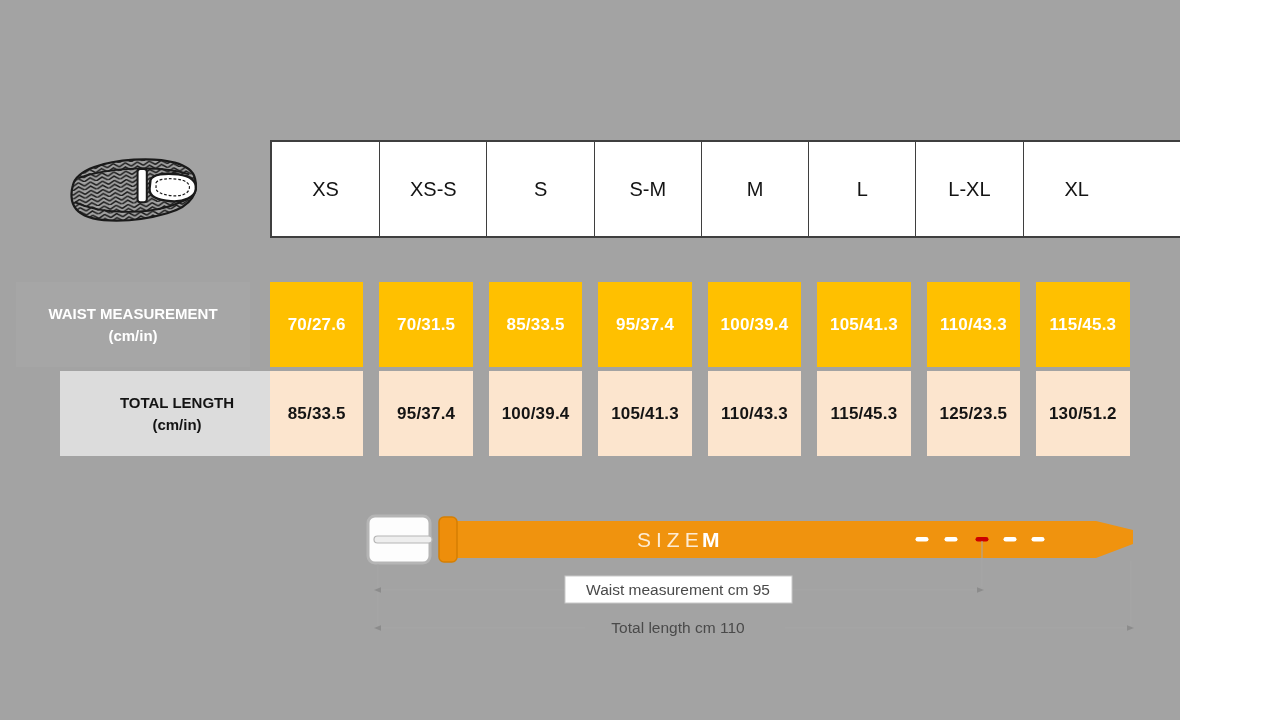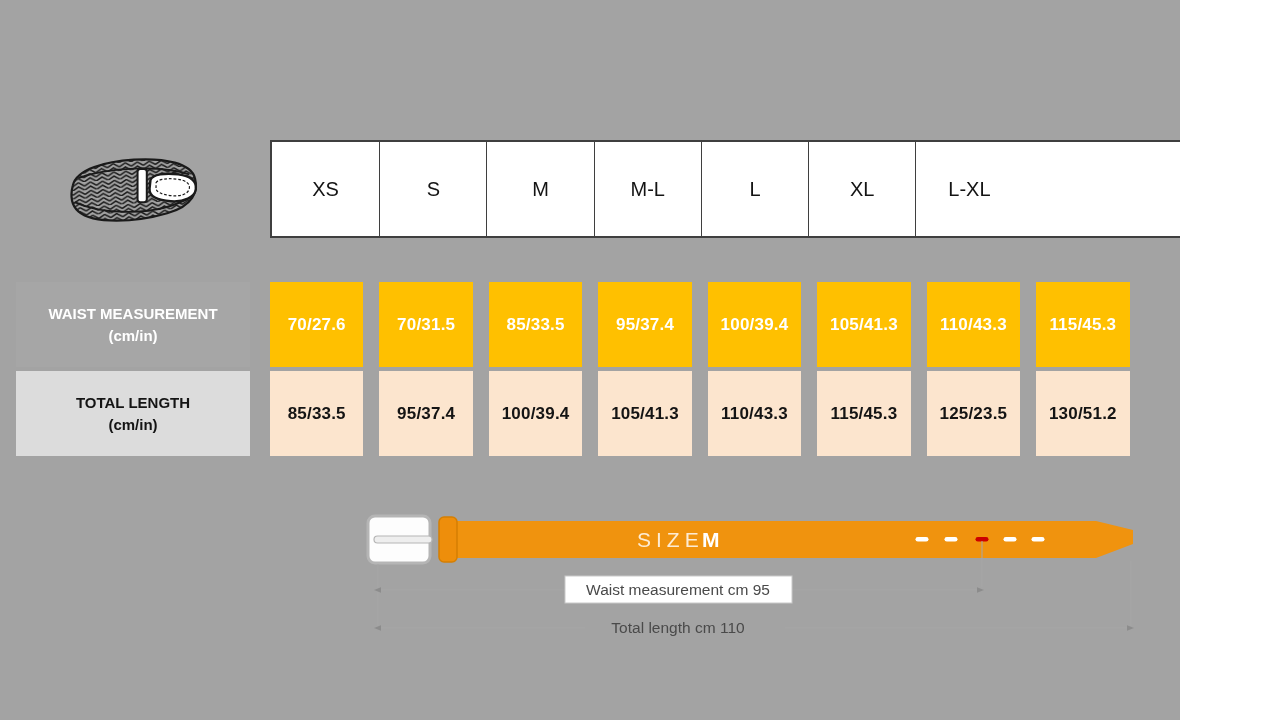--- a/index.html
+++ b/index.html
@@ -20,21 +20,21 @@
     font-size:20px;color:#141414;border-left:1.5px solid #3f3f3f;
   }
   .hcell:first-child{border-left:none;}
   
   .row-label{
     position:absolute;left:16px;width:234px;height:85px;
     display:flex;flex-direction:column;align-items:center;justify-content:center;
     font-weight:bold;font-size:15px;line-height:1.45;text-align:left;box-sizing:border-box;
   }
   .row-label.waist{top:282px;background:#A6A6A6;color:#ffffff;}
-  .row-label.length{top:371px;background:#DCDCDC;color:#141414;}
+  .row-label.length{top:371px;background:#DCDCDC;color:#141414;margin-left:44px;}
   
   .value-row{
     position:absolute;left:270px;width:969px;height:85px;
     display:grid;grid-template-columns:repeat(9,1fr);gap:16px;
   }
   .value-row.waist{top:282px;}
   .value-row.length{top:371px;}
   .vcell{
     display:flex;align-items:center;justify-content:center;
     font-weight:bold;font-size:17px;letter-spacing:.2px;
@@ -62,26 +62,27 @@
     <path d="M16,38 C20,20 52,12 82,10 C116,8 144,14 148,30 C152,44 146,60 118,68 C84,78 38,80 22,66 C14,59 13,50 16,38 Z" fill="url(#braid)" stroke="#1a1a1a" stroke-width="2.4"></path>
     <path d="M22,30 C54,18 112,16 142,26" stroke="#1a1a1a" stroke-width="2" fill="none"></path>
     <path d="M18,56 C48,70 108,72 144,50" stroke="#1a1a1a" stroke-width="2" fill="none"></path>
     <rect x="86" y="20" width="10" height="36" rx="3" fill="#ffffff" stroke="#1a1a1a" stroke-width="2.2"></rect>
     <path d="M100,32 C102,26 116,24 130,26 C144,28 150,34 149,42 C148,51 136,56 122,55 C108,54 98,50 99,41 Z" fill="#ffffff" stroke="#1a1a1a" stroke-width="2.6"></path>
     <path d="M106,35 C108,31 118,30 128,31 C138,32 143,36 142,41 C141,47 133,50 123,49 C113,48 105,45 106,40 Z" fill="none" stroke="#1a1a1a" stroke-width="1.3" stroke-dasharray="3 2"></path>
   </svg>
 
   <div class="header-row">
     <div class="hcell">XS</div>
+    <div class="hcell">XS-S</div>
     <div class="hcell">S</div>
+    <div class="hcell">S-M</div>
     <div class="hcell">M</div>
-    <div class="hcell">M-L</div>
     <div class="hcell">L</div>
+    <div class="hcell">L-XL</div>
     <div class="hcell">XL</div>
-    <div class="hcell">L-XL</div>
   </div>
 
   <div class="row-label waist">
     <span>WAIST MEASUREMENT</span>
     <span>(cm/in)</span>
   </div>
   <div class="value-row waist">
     <div class="vcell">70/27.6</div>
     <div class="vcell">70/31.5</div>
     <div class="vcell">85/33.5</div>

